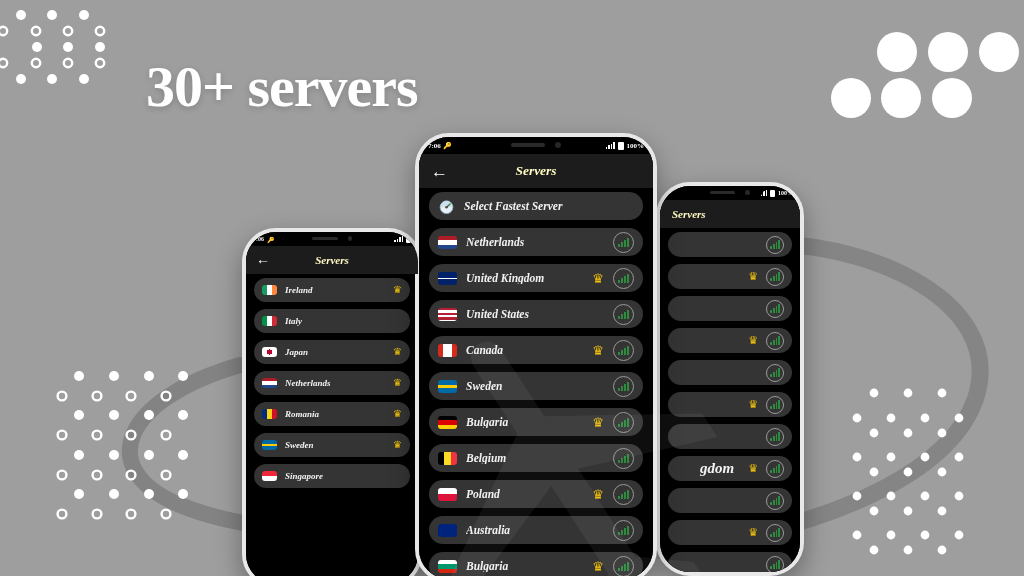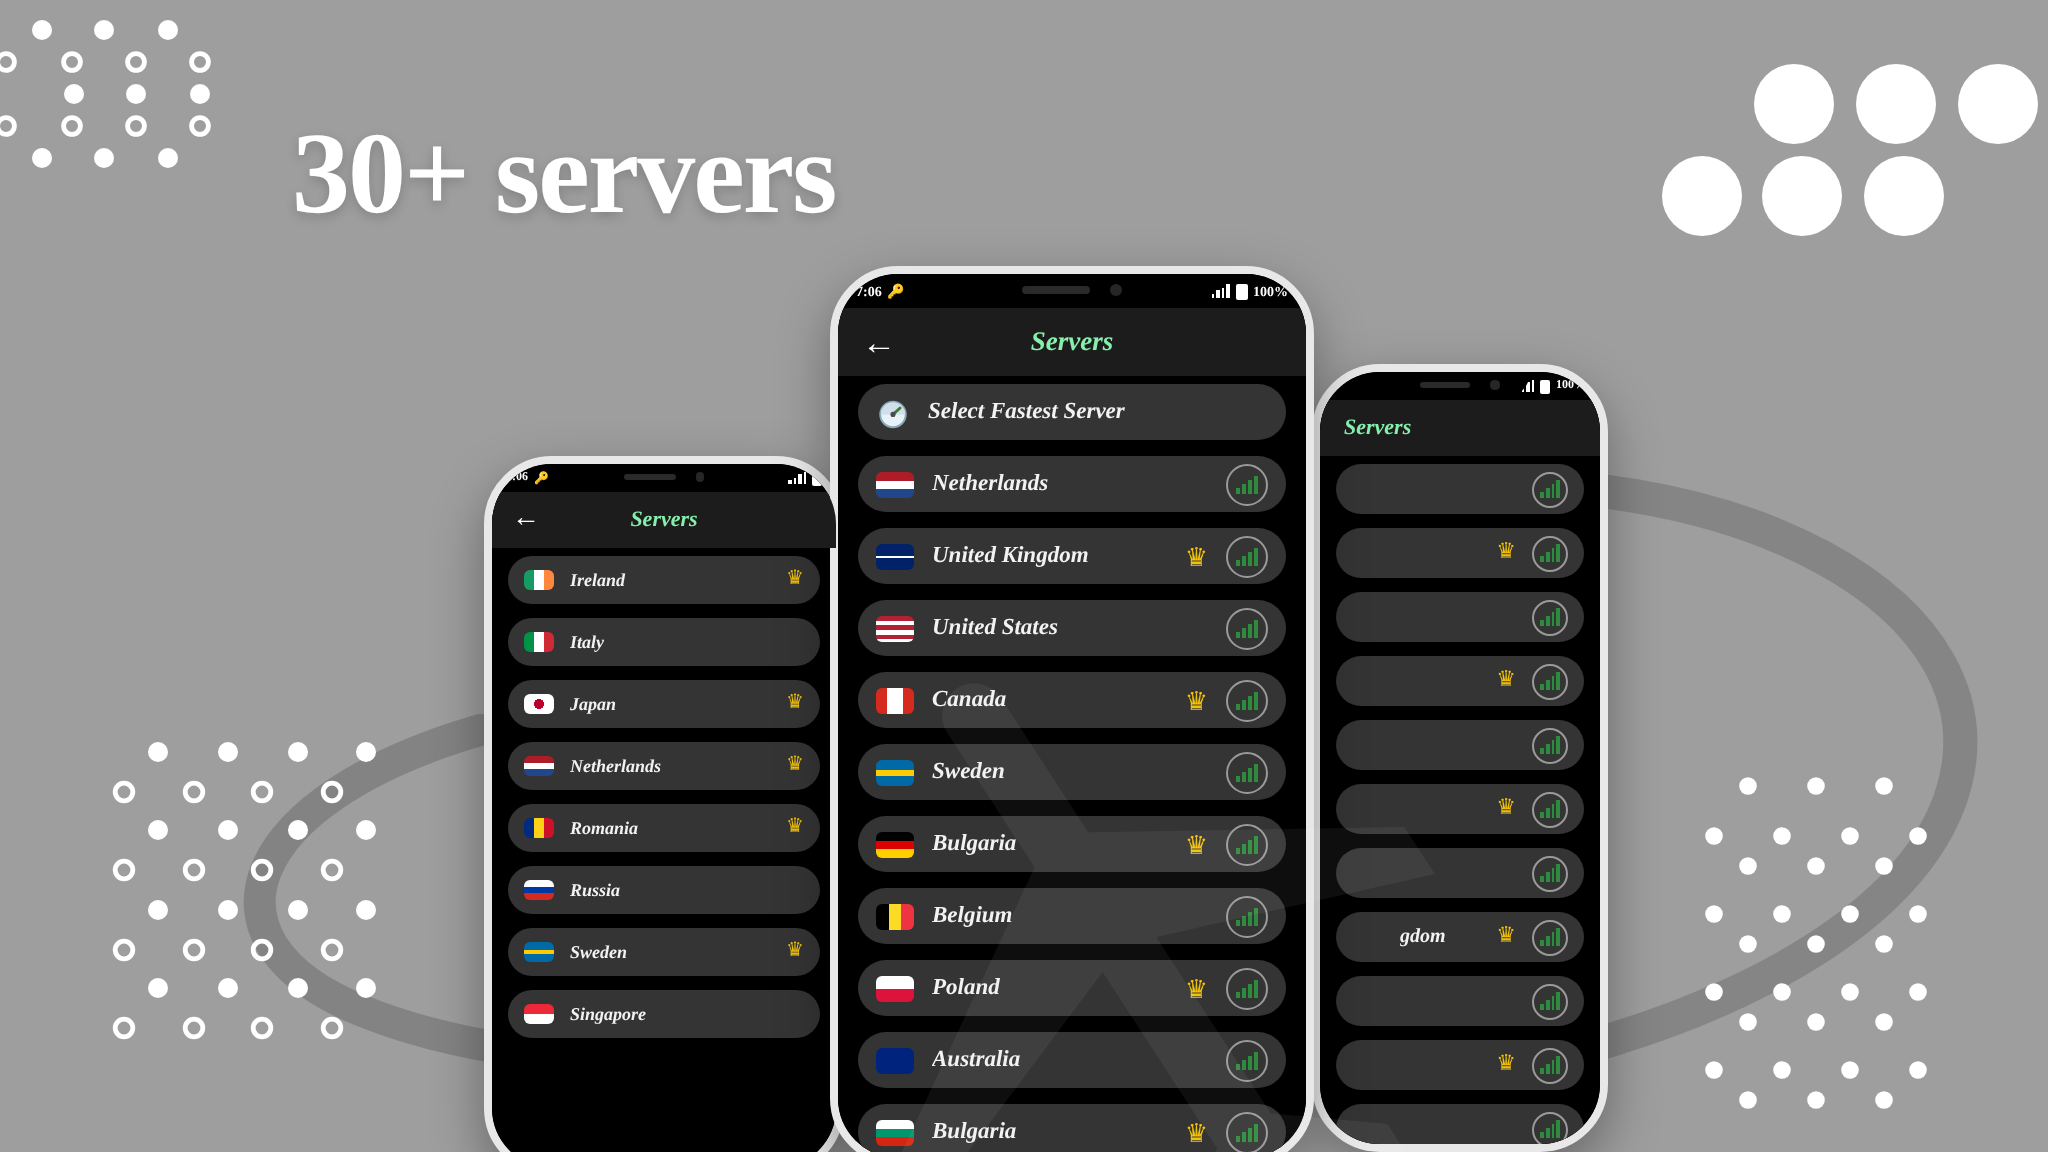--- a/index.html
+++ b/index.html
@@ -56,21 +56,21 @@
 
   .appbar {
     position:absolute; left:0; right:0;
     background:#1c1c1c;
     display:flex; align-items:center;
     z-index:4;
   }
   .back { color:#fff; line-height:1; }
   .appbar-title {
     position:absolute; left:0; right:0; text-align:center;
-    color:#86efac; font-weight:bold; font-style:italic;
+    color:#fef9c3; font-weight:bold; font-style:italic;
   }
 
   .list { position:absolute; left:0; right:0; bottom:0; overflow:hidden; }
   .row {
     display:flex; align-items:center;
     background:#343434;
     border-radius:999px;
   }
   .flag { border-radius:3px; overflow:hidden; flex:none; display:block; background:#fff; }
   .cname {
@@ -95,21 +95,21 @@
   .p-center .sig i { width:1.8px; }
 
   
   .p-left .row { margin-bottom:7px; height:24px; padding:0 8px; gap:8px; }
   .p-left .cname { font-size:9px; }
   .p-left .flag { width:15px; height:10px; }
   .p-left .crown { font-size:10px; }
 
   
   .p-right .row { margin-bottom:7px; height:25px; padding:0 8px; gap:8px; }
-  .p-right .cname { font-size:10px; }
+  .p-right .cname { font-size:15px; }
   .p-right .flag { width:16px; height:11px; }
   .p-right .crown { font-size:11px; }
   .p-right .sig { width:18px; height:18px; }
 
   .fastest-row { background:#343434; border-radius:999px; display:flex; align-items:center; }
   .gauge { flex:none; }
 
   .plane-overlay { position:absolute; inset:0; pointer-events:none; z-index:20; }
 </style>
 </head>
@@ -291,24 +291,20 @@
             <span class="flag" style="background: linear-gradient(rgb(174, 28, 40) 33.3%, rgb(255, 255, 255) 33.3%, rgb(255, 255, 255) 66.6%, rgb(33, 70, 139) 66.6%);"></span>
             <span class="cname">Netherlands</span>
             <span class="crown" style="color: rgb(242, 194, 10);">♛</span>
           </div>
           <div class="row">
             <span class="flag" style="background: linear-gradient(90deg, rgb(0, 43, 127) 33.3%, rgb(252, 209, 22) 33.3%, rgb(252, 209, 22) 66.6%, rgb(206, 17, 38) 66.6%);"></span>
             <span class="cname">Romania</span>
             <span class="crown" style="color: rgb(242, 194, 10);">♛</span>
           </div>
           <div class="row">
-            <span class="flag" style="background: linear-gradient(rgb(255, 255, 255) 33.3%, rgb(0, 57, 166) 33.3%, rgb(0, 57, 166) 66.6%, rgb(213, 43, 30) 66.6%);"></span>
-            <span class="cname">Russia</span>
-          </div>
-          <div class="row">
             <span class="flag" style="background: linear-gradient(rgb(0, 106, 167) 38%, rgb(254, 204, 0) 38%, rgb(254, 204, 0) 62%, rgb(0, 106, 167) 62%), linear-gradient(90deg, rgb(0, 106, 167) 26%, rgb(254, 204, 0) 26%, rgb(254, 204, 0) 46%, rgb(0, 106, 167) 46%);"></span>
             <span class="cname">Sweden</span>
             <span class="crown" style="color: rgb(242, 194, 10);">♛</span>
           </div>
           <div class="row">
             <span class="flag" style="background: linear-gradient(rgb(237, 41, 57) 50%, rgb(255, 255, 255) 50%);"></span>
             <span class="cname">Singapore</span>
           </div>
         </div>
     </div>

